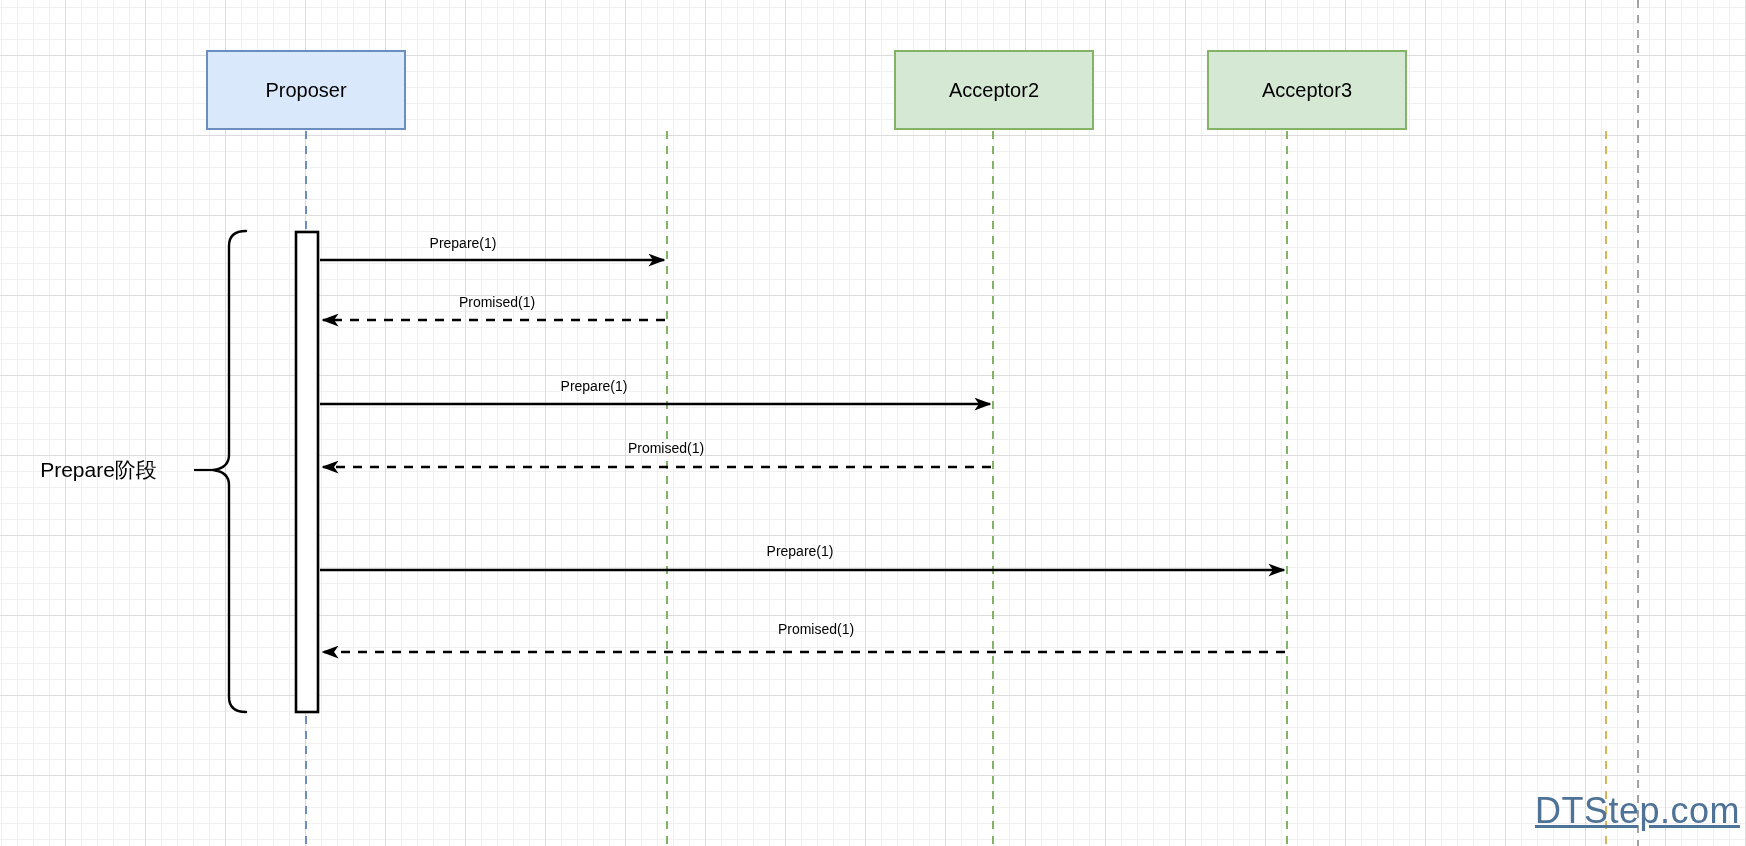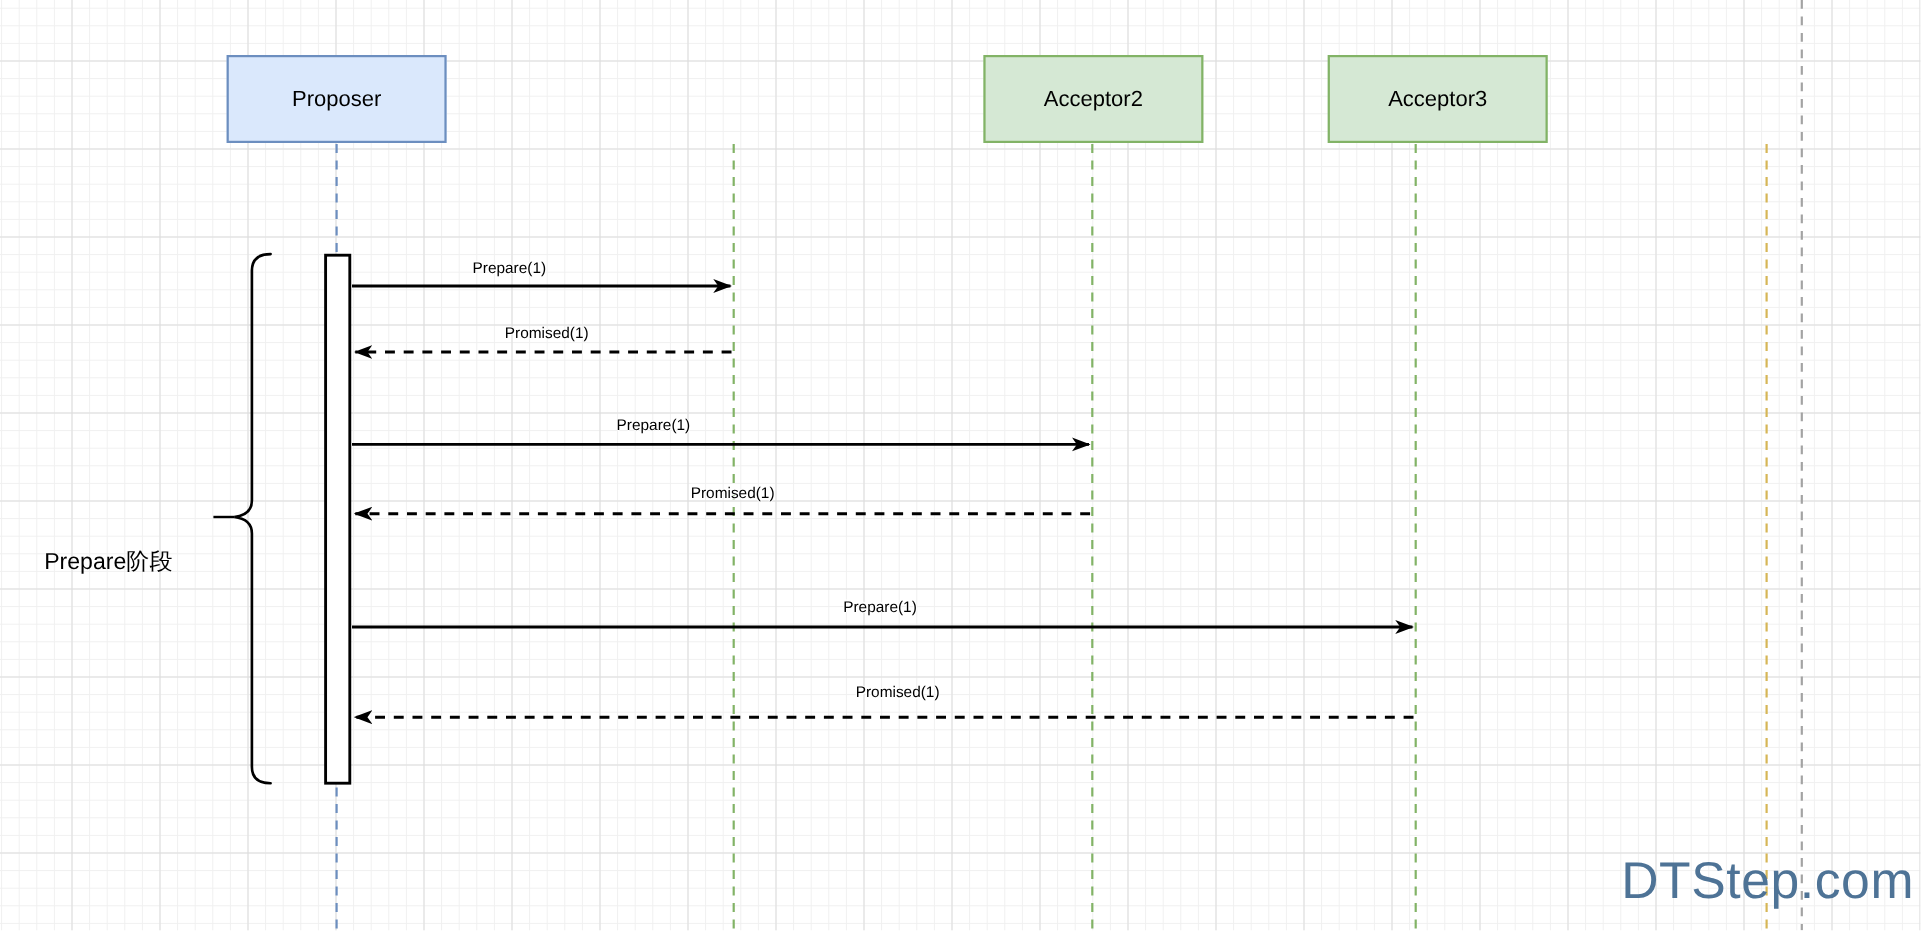--- a/index.html
+++ b/index.html
@@ -56,29 +56,29 @@
   }
   .phase-label {
     position: absolute;
     left: 26px;
     top: 456px;
     width: 145px;
     text-align: center;
     font-size: 21px;
     color: #000000;
     white-space: nowrap;
-    margin-top: 40px;
   }
   .watermark {
     position: absolute;
     right: 6px;
-    top: 772px;
-    font-size: 47px;
+    top: 790px;
+    font-size: 36px;
     letter-spacing: 0.5px;
     color: #4e7396;
+    text-decoration: underline;
   }
 </style>
 </head>
 <body>
 
 <div class="canvas">
 
   <svg class="layer" viewBox="0 0 1746 846">
     <defs>
       <marker id="arrowhead" viewBox="0 0 12 9" refX="11" refY="4.5" markerUnits="userSpaceOnUse" markerWidth="17" markerHeight="13" orient="auto">

